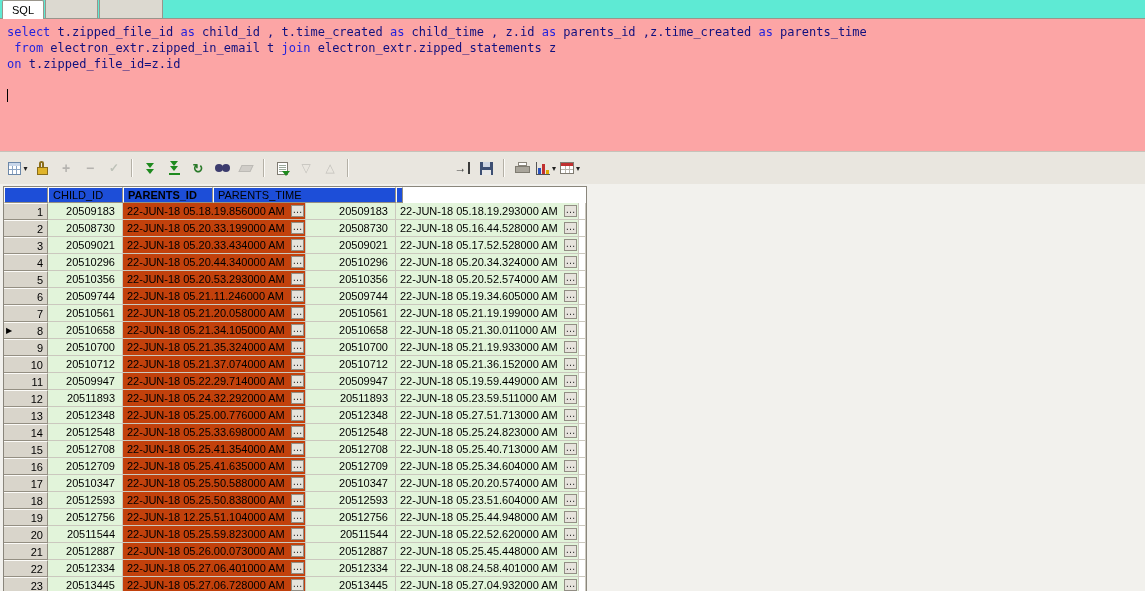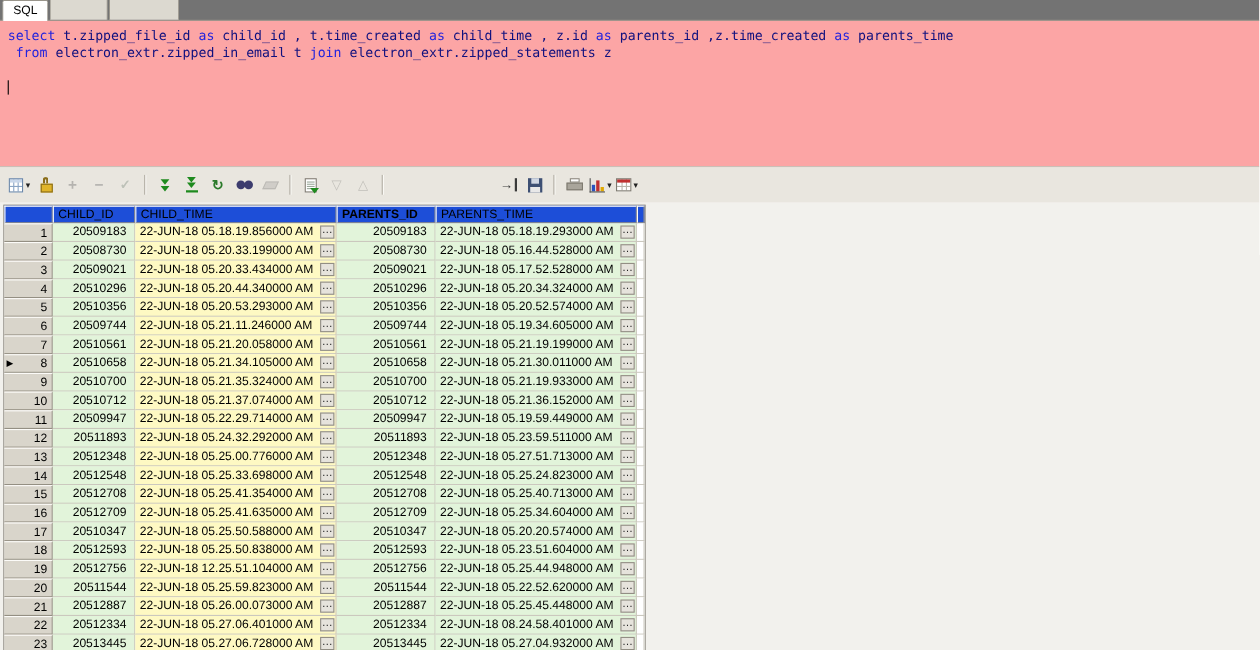--- a/index.html
+++ b/index.html
@@ -1,20 +1,20 @@
 <!DOCTYPE html>
 <html style="--idbg: #e2f4da;"><head>
 <meta charset="utf-8">
 <style>
   html,body{margin:0;padding:0;width:1145px;height:591px;overflow:hidden;background:#fff;
     font-family:"Liberation Sans",sans-serif;}
   .app{position:relative;width:1145px;height:591px;background:#efece6;overflow:hidden;}
 
   
-  .tabbar{position:absolute;left:0;top:0;right:0;height:19px;background:#737373;
+  .tabbar{position:absolute;left:0;top:0;right:0;height:19px;background:#5eead4;
     border-bottom:1px solid #99958b;display:flex;align-items:flex-end;padding-left:2px;box-sizing:border-box;}
   .tab{box-sizing:border-box;height:33px;padding:2px 9px 0;background:#dcd9d0;border:1px solid #99958b;
     border-bottom:none;margin-right:1px;font-size:11px;color:#000;border-radius:2px 2px 0 0;white-space:nowrap;}
   .tab.active{background:#fff;height:19px;margin-bottom:-1px;padding-top:3px;position:relative;z-index:2;}
 
   
   .editor{position:absolute;left:0;top:19px;right:0;height:133px;background:#fca5a5;box-sizing:border-box;
     padding:6px 0 0 7px;font:12px "DejaVu Sans Mono",monospace;border-bottom:1px solid #c6c3ba;overflow:hidden;}
   .eline{height:16px;white-space:pre;}
   .caret{display:inline-block;width:1px;height:13px;background:#000;vertical-align:-2px;}
@@ -82,41 +82,42 @@
   .c-rn{width:44px;}.c-id1{width:75px;}.c-time{width:183px;}.c-id2{width:90px;font-weight:bold;}.c-stub{width:7px;padding:0;}
   .row{display:flex;height:17px;}
   .cell{box-sizing:border-box;border-right:1px solid #cbc8be;border-bottom:1px solid #cbc8be;
     white-space:nowrap;overflow:hidden;padding:2px 4px 0;}
   .cell.rn{width:44px;background:#d9d5cb;border-right:1px solid #948f83;border-bottom:1px solid #948f83;
     border-top:1px solid #fcfbf8;display:flex;align-items:center;padding:0 4px 0 2px;}
   .rno{flex:1;text-align:right;}
   .marker{width:9px;font-size:8px;line-height:1;color:#000;}
   .row.current .marker::before{content:"▶";}
   .cc1{width:75px;text-align:right;background:var(--idbg,#e2f4da);padding-right:7px;}
-  .cc2{width:183px;position:relative;background:#fef9c3;padding-right:17px;}
+  .cc2{width:183px;position:relative;background:#c2410c;padding-right:17px;}
   .cc3{width:90px;text-align:right;background:var(--idbg,#e2f4da);padding-right:7px;}
   .cc4{width:183px;position:relative;background:var(--idbg,#e2f4da);padding-right:17px;}
   .ccs{width:7px;background:#fff;padding:0;}
   .dots{position:absolute;right:1px;top:2px;width:13px;height:12px;background:#e6e3dc;border:1px solid #928e84;
     box-sizing:border-box;font-size:10px;line-height:8px;text-align:center;color:#222;cursor:default;}
 </style>
 </head>
 <body>
 
 <div class="app">
 
   <div class="tabbar">
     <div class="tab active">SQL</div>
     <div class="tab">Output</div>
     <div class="tab">Statistics</div>
   </div>
 
   <div class="editor">
       <div class="eline"><span class="tok" style="color: rgb(35, 35, 221);">select</span><span class="tok" style="color: rgb(16, 16, 126);"> t.zipped_file_id </span><span class="tok" style="color: rgb(35, 35, 221);">as</span><span class="tok" style="color: rgb(16, 16, 126);"> child_id , t.time_created </span><span class="tok" style="color: rgb(35, 35, 221);">as</span><span class="tok" style="color: rgb(16, 16, 126);"> child_time , z.id </span><span class="tok" style="color: rgb(35, 35, 221);">as</span><span class="tok" style="color: rgb(16, 16, 126);"> parents_id ,z.time_created </span><span class="tok" style="color: rgb(35, 35, 221);">as</span><span class="tok" style="color: rgb(16, 16, 126);"> parents_time</span></div>
       <div class="eline"><span class="tok" style="color: rgb(16, 16, 126);"> </span><span class="tok" style="color: rgb(35, 35, 221);">from</span><span class="tok" style="color: rgb(16, 16, 126);"> electron_extr.zipped_in_email t </span><span class="tok" style="color: rgb(35, 35, 221);">join</span><span class="tok" style="color: rgb(16, 16, 126);"> electron_extr.zipped_statements z</span></div>
+      <div class="eline"><span class="tok" style="color: rgb(35, 35, 221);">on</span><span class="tok" style="color: rgb(16, 16, 126);"> t.zipped_file_id=z.id</span></div>
       <div class="eline"></div>
       <div class="eline"><span class="caret"></span></div>
     </div>
 
   <div class="toolbar">
       <span class="tbtn">
         <span class="icon i-grid"></span>
         <span class="darr">▾</span>
       </span>
       <span class="tbtn">
@@ -177,21 +178,20 @@
         <span class="icon i-table"></span>
         <span class="darr">▾</span>
       </span>
     </div>
 
   <div class="client">
     <div class="grid">
       <div class="ghead">
         <div class="hc c-rn"></div>
         <div class="hc c-id1">CHILD_ID</div>
-        <div class="hc c-time">CHILD_TIME</div>
         <div class="hc c-id2">PARENTS_ID</div>
         <div class="hc c-time">PARENTS_TIME</div>
         <div class="hc c-stub"></div>
       </div>
       <div>
   <div class="row">
     <div class="cell rn">
       <span class="marker"></span>
       <span class="rno">1</span>
     </div>

